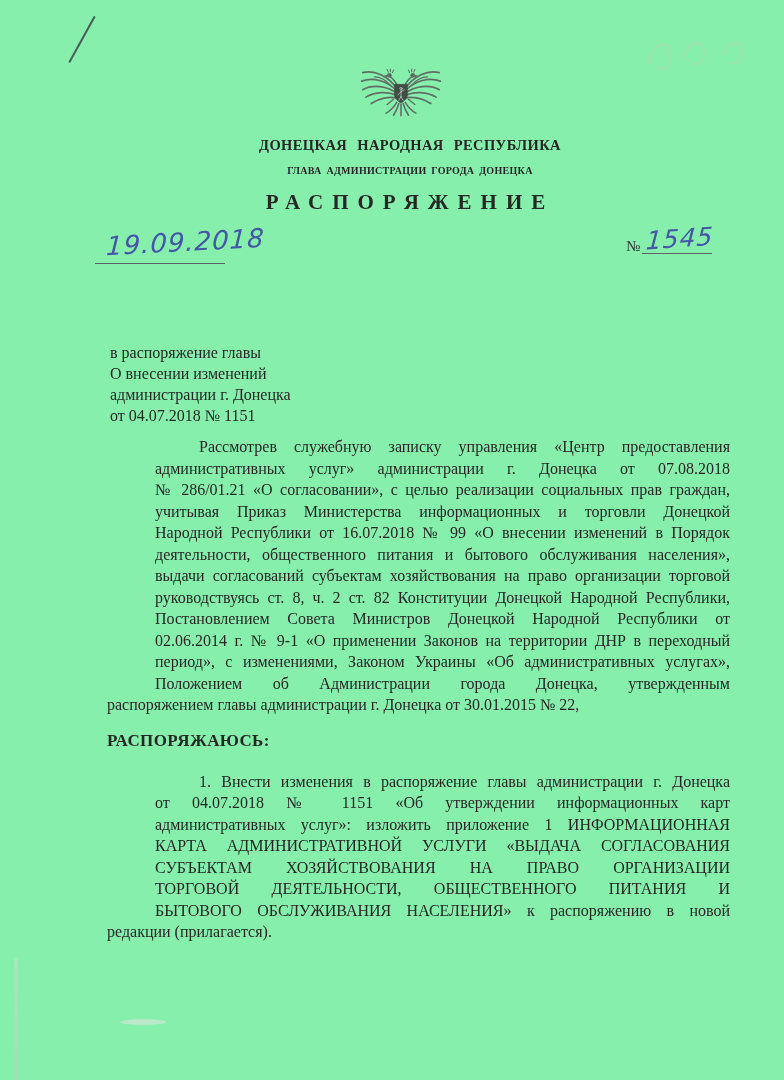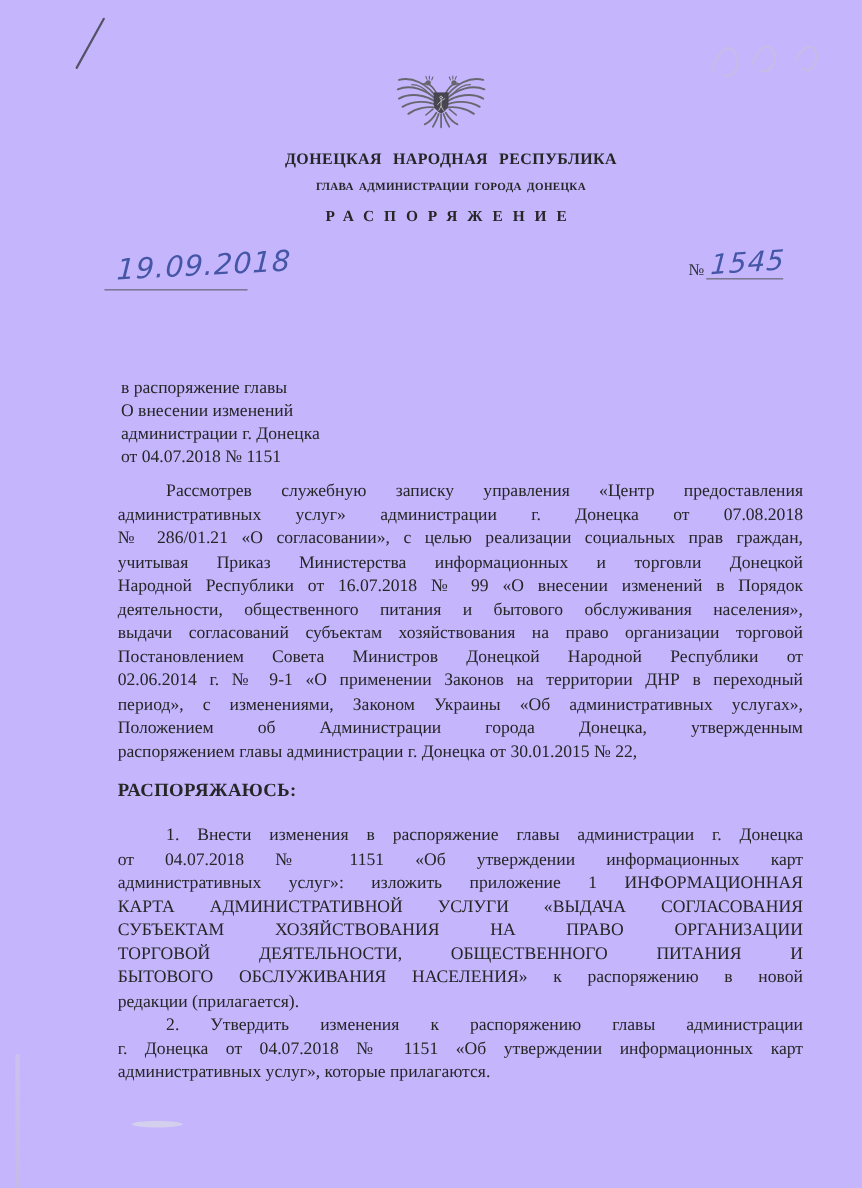--- a/index.html
+++ b/index.html
@@ -1,50 +1,50 @@
 <!DOCTYPE html>
 <html><head>
 <meta charset="utf-8">
 <style>
   html,body { margin:0; padding:0; background:#e9e9e9; }
   .page {
     position:relative; width:784px; height:1080px; margin:0 auto;
-    background:#c4b5fd; overflow:hidden;
+    background:#86efac; overflow:hidden;
     font-family:"Liberation Serif","DejaVu Serif",serif;
     color:#262626;
   }
   
   .pen-slash {
     position:absolute; left:81px; top:13px; width:2.4px; height:53px;
     background:#41414b; border-radius:2px; transform:rotate(29deg); opacity:.85;
   }
   
   .pencil-marks { position:absolute; left:640px; top:22px; width:120px; height:62px; opacity:.35; }
   
   .emblem { position:absolute; left:358px; top:62px; width:86px; height:66px; opacity:.88; }
   
   .header { position:absolute; left:36px; top:133px; width:748px; text-align:center; }
   .org-line1 { font-size:14.5px; font-weight:bold; letter-spacing:.4px; word-spacing:6px; line-height:25px; }
   .org-line2 { font-size:10px; font-weight:bold; letter-spacing:.3px; word-spacing:2px; line-height:25px;text-align:center; }
-  .doc-type  { font-size:14px;  font-weight:bold; letter-spacing:9px; margin-top:7px; }
+  .doc-type  { font-size:21px;  font-weight:bold; letter-spacing:9px; margin-top:7px; }
   
   .hw {
     font-family:"DejaVu Sans",sans-serif; font-style:italic; color:#4456a5;
     position:absolute; white-space:nowrap;
   }
   .hw-date   { left:106px; top:227px; font-size:26px; letter-spacing:1px; transform:rotate(-3deg) skewX(-6deg); }
   .date-line { position:absolute; left:95px;  top:263px; width:130px; border-bottom:1.6px solid #5f5f66; }
   .num-sign  { position:absolute; left:626px; top:238px; font-size:15px; color:#30303a; }
   .hw-number { left:646px; top:224px; font-size:25px; letter-spacing:1px; transform:rotate(-4deg) skewX(-8deg); }
   .num-line  { position:absolute; left:642px; top:253px; width:70px; border-bottom:1.6px solid #5f5f66; }
   
   .subject { position:absolute; left:110px; top:342px; font-size:16px; line-height:21px; }
   
   .body { position:absolute; left:107px; top:436px; width:623px; font-size:16px; line-height:21.5px; }
-  .jl   { text-align:justify; text-align-last:justify; }
+  .jl   { text-align:justify; text-align-last:justify;margin-left:48px; }
   .jlast{ text-align:left; }
   .indent { text-indent:44px; }
   .resolve-heading { font-weight:bold; font-size:17px; letter-spacing:.4px; margin-top:14px; height:22px; }
   .item1 { margin-top:19px; }
   
   .edge-streak { position:absolute; left:14px; top:958px; width:4px; height:122px;
                  background:linear-gradient(#d9d9d9,#c5c5c5); opacity:.35; border-radius:2px; }
   .smudge { position:absolute; left:120px; top:1019px; width:46px; height:6px;
             background:#e4e4e2; opacity:.55; border-radius:50%; }
 </style>
@@ -122,43 +122,39 @@
 
   <div class="body">
     <div>
       <div class="jl indent">Рассмотрев служебную записку управления «Центр предоставления</div>
       <div class="jl">административных услуг» администрации г. Донецка от 07.08.2018</div>
       <div class="jl">№ 286/01.21 «О согласовании», с целью реализации социальных прав граждан,</div>
       <div class="jl">учитывая Приказ Министерства информационных и торговли Донецкой</div>
       <div class="jl">Народной Республики от 16.07.2018 № 99 «О внесении изменений в Порядок</div>
       <div class="jl">деятельности, общественного питания и бытового обслуживания населения»,</div>
       <div class="jl">выдачи согласований субъектам хозяйствования на право организации торговой</div>
+      <div class="jl">руководствуясь ст. 8, ч. 2 ст. 82 Конституции Донецкой Народной Республики,</div>
       <div class="jl">Постановлением Совета Министров Донецкой Народной Республики от</div>
       <div class="jl">02.06.2014 г. № 9-1 «О применении Законов на территории ДНР в переходный</div>
       <div class="jl">период», с изменениями, Законом Украины «Об административных услугах»,</div>
       <div class="jl">Положением об Администрации города Донецка, утвержденным</div>
       <div class="jlast">распоряжением главы администрации г. Донецка от 30.01.2015 № 22,</div>
     </div>
 
     <div class="resolve-heading">РАСПОРЯЖАЮСЬ:</div>
 
     <div class="item1">
       <div class="jl indent">1. Внести изменения в распоряжение главы администрации г. Донецка</div>
       <div class="jl">от 04.07.2018 № 1151 «Об утверждении информационных карт</div>
       <div class="jl">административных услуг»: изложить приложение 1 ИНФОРМАЦИОННАЯ</div>
       <div class="jl">КАРТА АДМИНИСТРАТИВНОЙ УСЛУГИ «ВЫДАЧА СОГЛАСОВАНИЯ</div>
       <div class="jl">СУБЪЕКТАМ ХОЗЯЙСТВОВАНИЯ НА ПРАВО ОРГАНИЗАЦИИ</div>
       <div class="jl">ТОРГОВОЙ ДЕЯТЕЛЬНОСТИ, ОБЩЕСТВЕННОГО ПИТАНИЯ И</div>
       <div class="jl">БЫТОВОГО ОБСЛУЖИВАНИЯ НАСЕЛЕНИЯ» к распоряжению в новой</div>
       <div class="jlast">редакции (прилагается).</div>
     </div>
 
-    <div>
-      <div class="jl indent">2. Утвердить изменения к распоряжению главы администрации</div>
-      <div class="jl">г. Донецка от 04.07.2018 № 1151 «Об утверждении информационных карт</div>
-      <div class="jlast">административных услуг», которые прилагаются.</div>
-    </div>
   </div>
 
   <div class="edge-streak"></div>
   <div class="smudge"></div>
 
 </div>
 
 </body></html>

